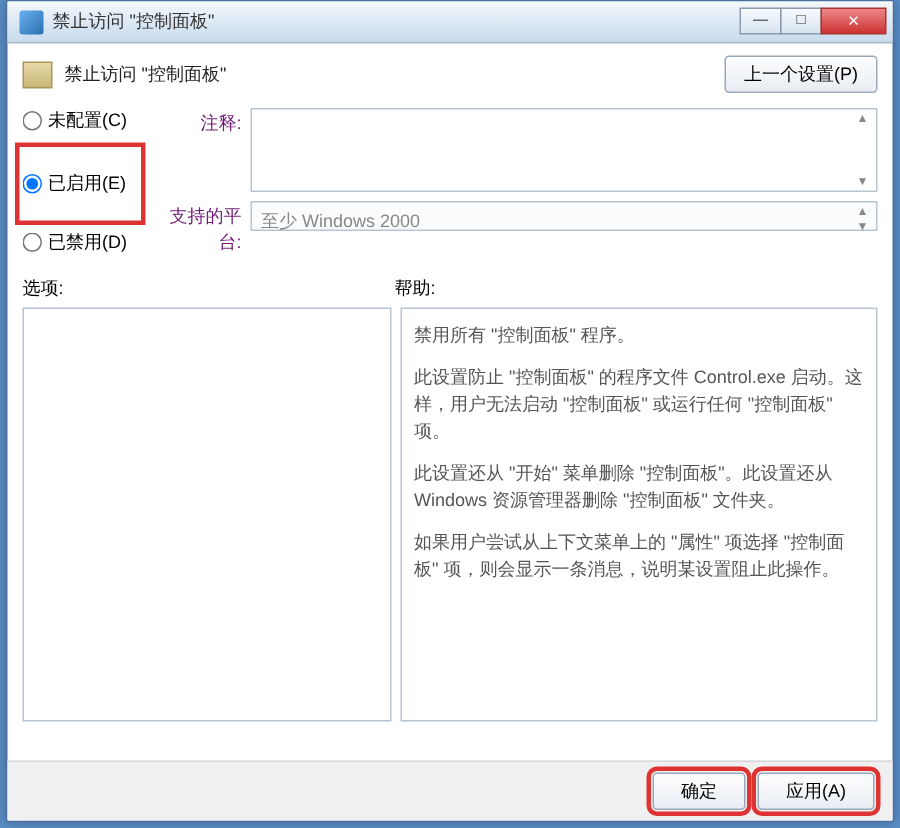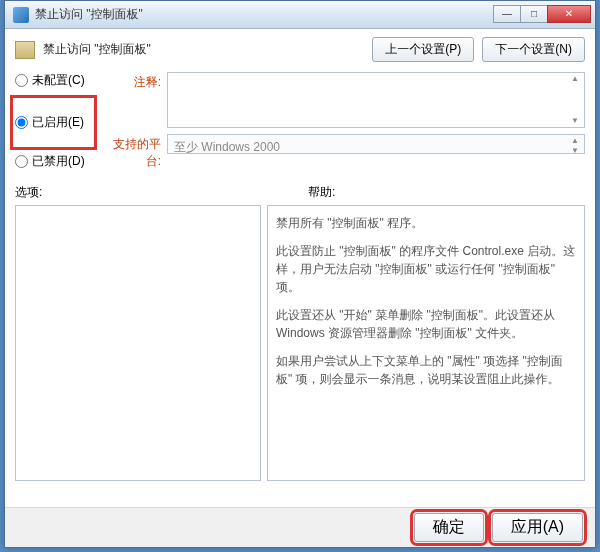--- a/index.html
+++ b/index.html
@@ -60,38 +60,38 @@
   font-size: 12px;
   cursor: pointer;
 }
 .config-area { display: flex; gap: 10px; margin-top: 6px; }
 .radio-col { width: 82px; }
 .radio-item { display: flex; align-items: center; margin-bottom: 6px; font-size: 12px; }
 .radio-item input { margin-right: 4px; }
 .highlight { border: 3px solid #d33; padding: 16px 2px; margin-left:-5px; margin-bottom:3px; }
 .fields-col { flex: 1; }
 .field-row { display: flex; margin-bottom: 6px; }
-.field-label { width: 60px; text-align: right; padding-right: 6px; padding-top: 2px; color:#c2410c; }
+.field-label { width: 60px; text-align: right; padding-right: 6px; padding-top: 2px; color:#701a75; }
 .comment-box {
   flex: 1; height: 56px;
   border: 1px solid #b8c4d0;
   background: #fff;
   position: relative;
 }
 .platform-box {
   flex: 1; height: 20px;
   border: 1px solid #b8c4d0;
   background: #fafbfc;
   padding: 4px 6px;
   color: #888;
   position: relative;
 }
 .scroll-arrows { position: absolute; right: 1px; top: 1px; bottom:1px; width:16px; display:flex; flex-direction:column; justify-content:space-between;}
 .scroll-arrow { font-size:8px; color:#888; text-align:center; line-height:10px;}
-.panels-label-row { display: flex; margin-top: 8px; margin-bottom: 4px; gap: 45px; }
+.panels-label-row { display: flex; margin-top: 8px; margin-bottom: 4px; }
 .panels-label-row div:first-child { width: 248px; }
 .panels-row { display: flex; gap: 6px; }
 .options-panel, .help-panel {
   border: 1px solid #b8c4d0;
   background: #fff;
   height: 276px;
 }
 .options-panel { width: 246px; }
 .help-panel { flex: 1; padding: 8px 8px; font-size: 12px; color: #555; line-height: 1.5; overflow:hidden; position:relative;}
 .help-panel p { margin-bottom: 10px; }
@@ -105,21 +105,21 @@
   justify-content: flex-end;
   align-items: center;
   padding-right: 12px;
   gap: 8px;
 }
 .footer-btn {
   padding: 3px 18px;
   border: 1px solid #9aa8b8;
   background: linear-gradient(#fdfdfd,#e8edf3);
   border-radius: 3px;
-  font-size: 16px;
+  font-size: 12px;
   cursor: pointer;
 }
 .btn-highlight { outline: 3px solid #d33; outline-offset: 1px; }
 </style>
 </head>
 <body>
 
 <div class="window">
   <div class="titlebar">
     <div class="icon"></div>
@@ -129,21 +129,20 @@
       <div class="win-btn">□</div>
       <div class="win-btn close">✕</div>
     </div>
   </div>
 
   <div class="content">
     <div class="header-row">
       <div class="header-icon"></div>
       <div class="header-title">禁止访问 "控制面板"</div>
       <button class="nav-btn">上一个设置(P)</button>
-      <button class="nav-btn">下一个设置(N)</button>
     </div>
 
     <div class="config-area">
       <div class="radio-col">
         <label class="radio-item">
           <input type="radio" name="state" style="">
           <span>未配置(C)</span>
         </label>
         <div class="highlight">
           <label class="radio-item" style="margin-bottom:0">

